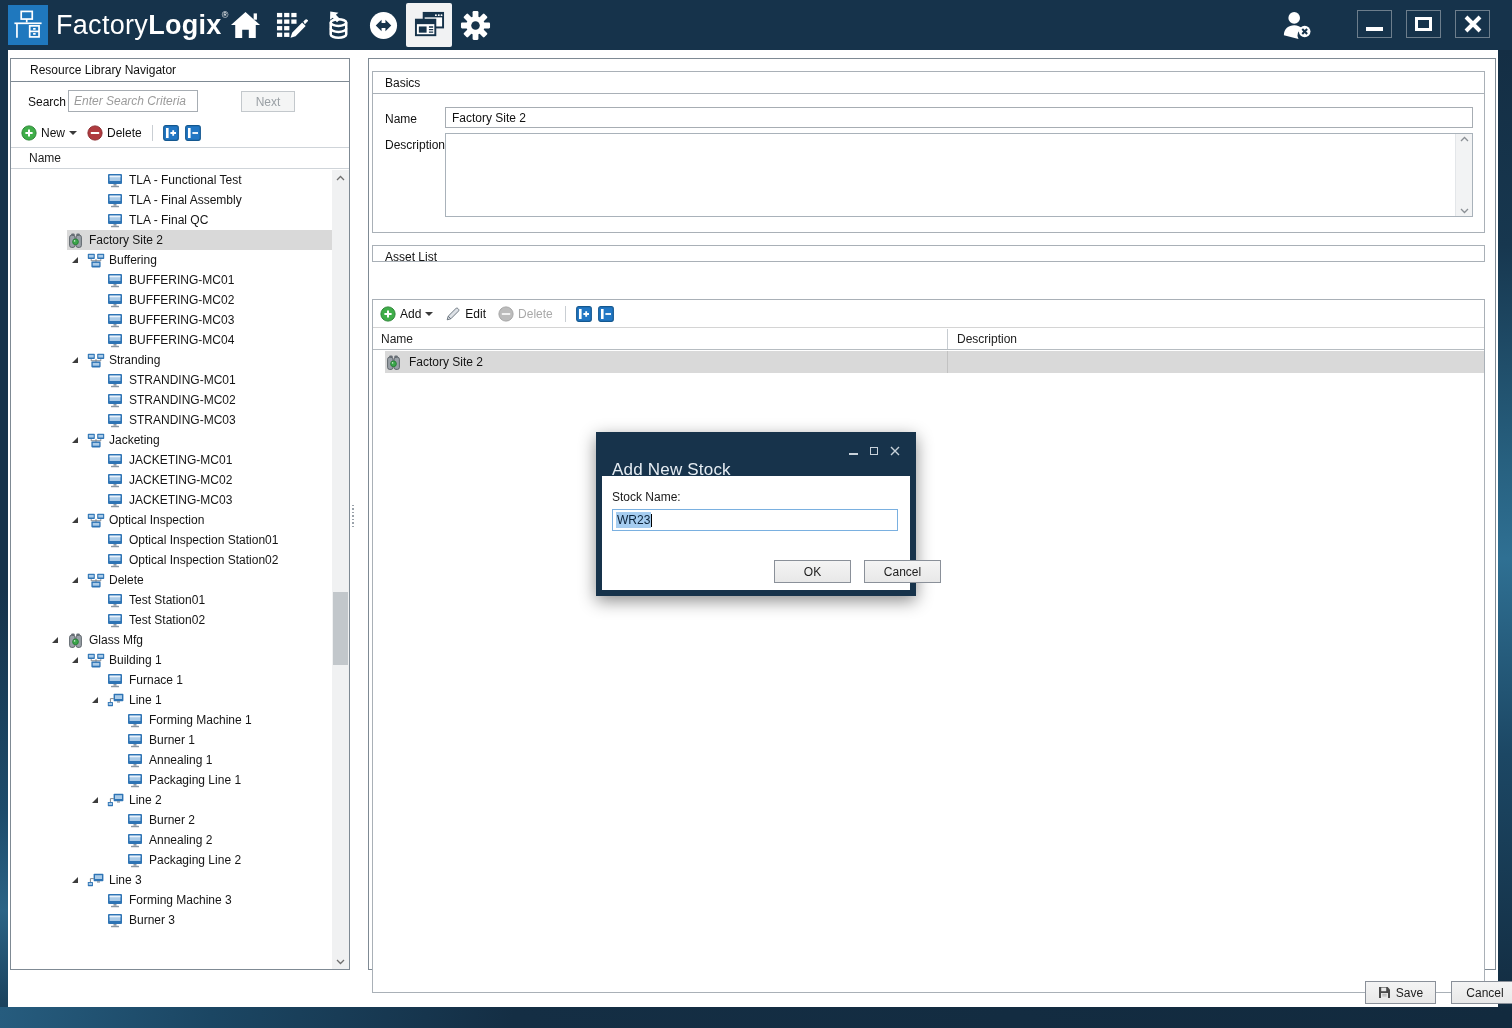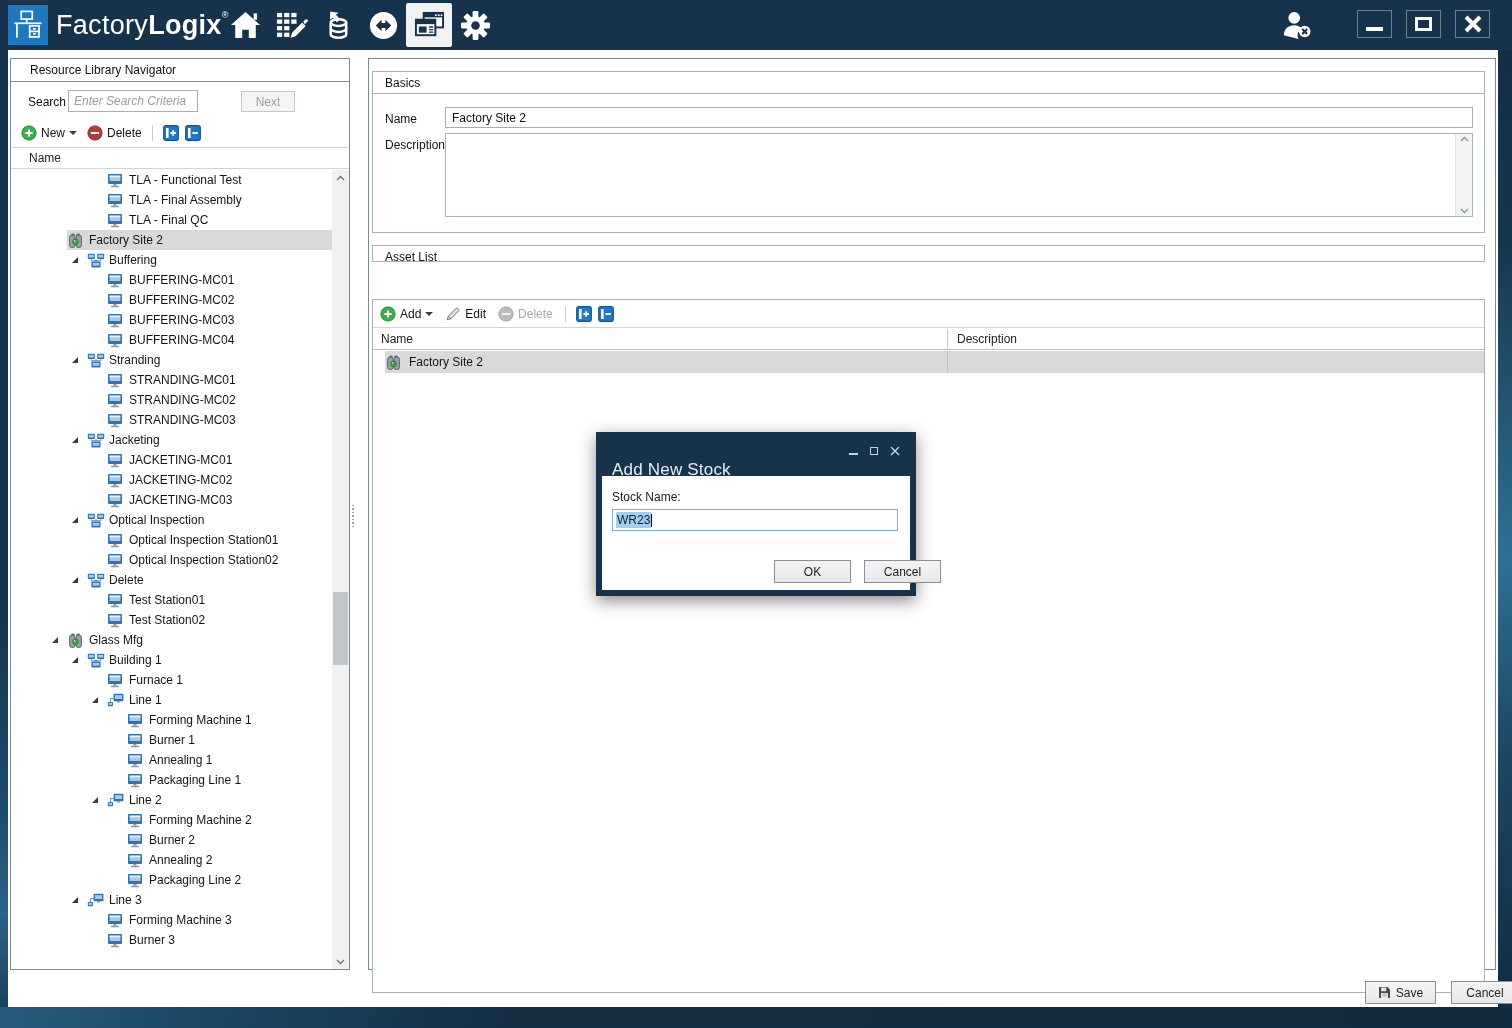--- a/index.html
+++ b/index.html
@@ -862,36 +862,20 @@
           <span class="row-content">
             <span class="tree-icon">
               <svg width="16" height="15" viewBox="0 0 16 15">
                 <rect x="1" y="1" width="14" height="10" rx="1" fill="#2e74b5"></rect>
                 <rect x="2.6" y="2.6" width="10.8" height="5.4" fill="#aacbe8"></rect>
                 <rect x="2.6" y="2.6" width="10.8" height="1.7" fill="#e8f1fa"></rect>
                 <rect x="6.5" y="11" width="3" height="1.7" fill="#8a97a4"></rect>
                 <rect x="4" y="12.7" width="8" height="1.6" rx="0.6" fill="#8a97a4"></rect>
               </svg>
             </span>
-            <span>Forming Machine 2</span>
-          </span>
-        </div>
-        <div class="tree-row">
-          <span class="spacer" style="width: 100px;"></span>
-          <span class="expander"></span>
-          <span class="row-content">
-            <span class="tree-icon">
-              <svg width="16" height="15" viewBox="0 0 16 15">
-                <rect x="1" y="1" width="14" height="10" rx="1" fill="#2e74b5"></rect>
-                <rect x="2.6" y="2.6" width="10.8" height="5.4" fill="#aacbe8"></rect>
-                <rect x="2.6" y="2.6" width="10.8" height="1.7" fill="#e8f1fa"></rect>
-                <rect x="6.5" y="11" width="3" height="1.7" fill="#8a97a4"></rect>
-                <rect x="4" y="12.7" width="8" height="1.6" rx="0.6" fill="#8a97a4"></rect>
-              </svg>
-            </span>
             <span>Burner 2</span>
           </span>
         </div>
         <div class="tree-row">
           <span class="spacer" style="width: 100px;"></span>
           <span class="expander"></span>
           <span class="row-content">
             <span class="tree-icon">
               <svg width="16" height="15" viewBox="0 0 16 15">
                 <rect x="1" y="1" width="14" height="10" rx="1" fill="#2e74b5"></rect>

